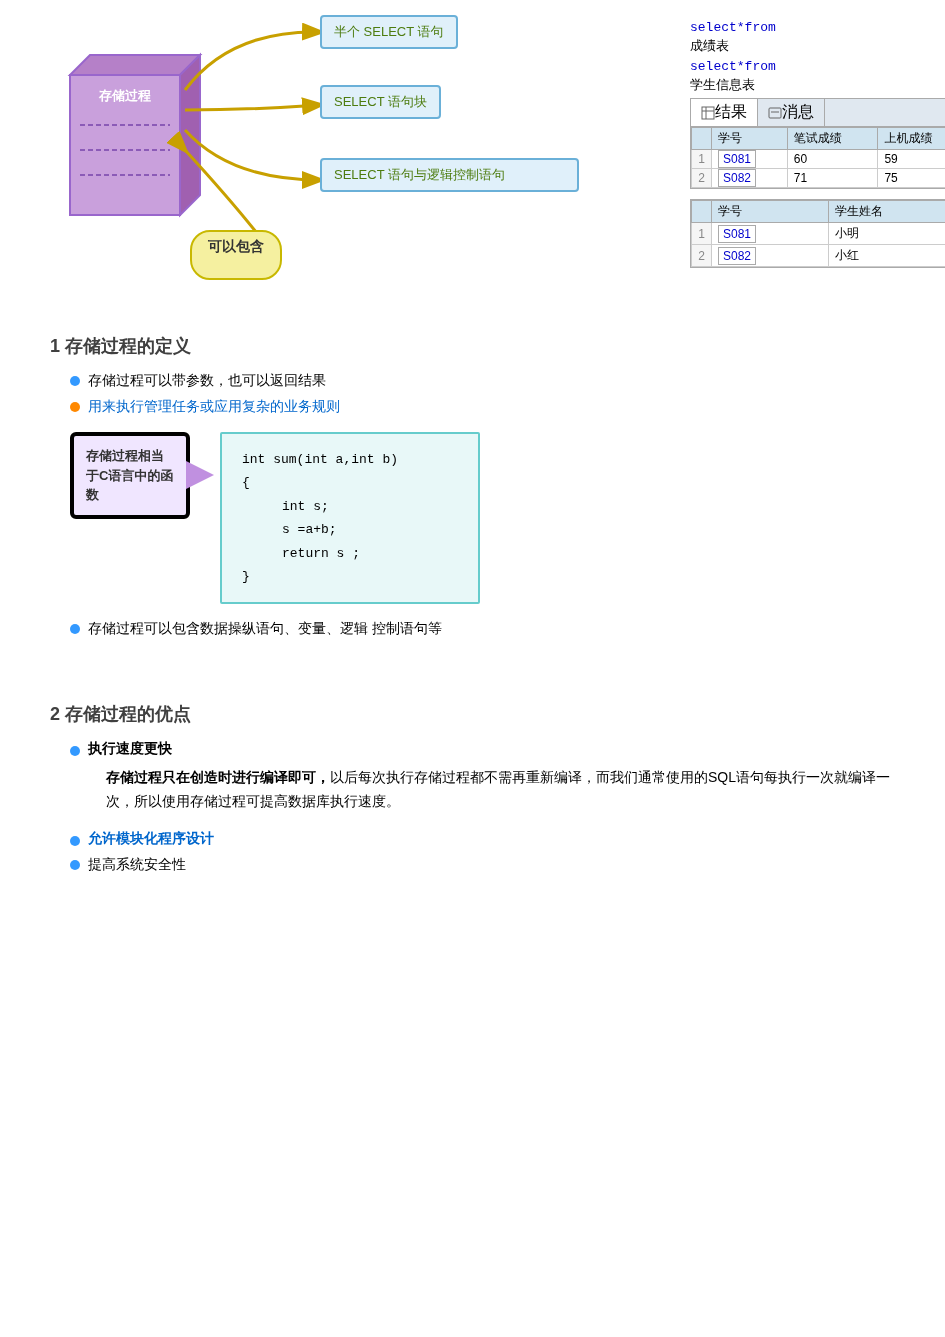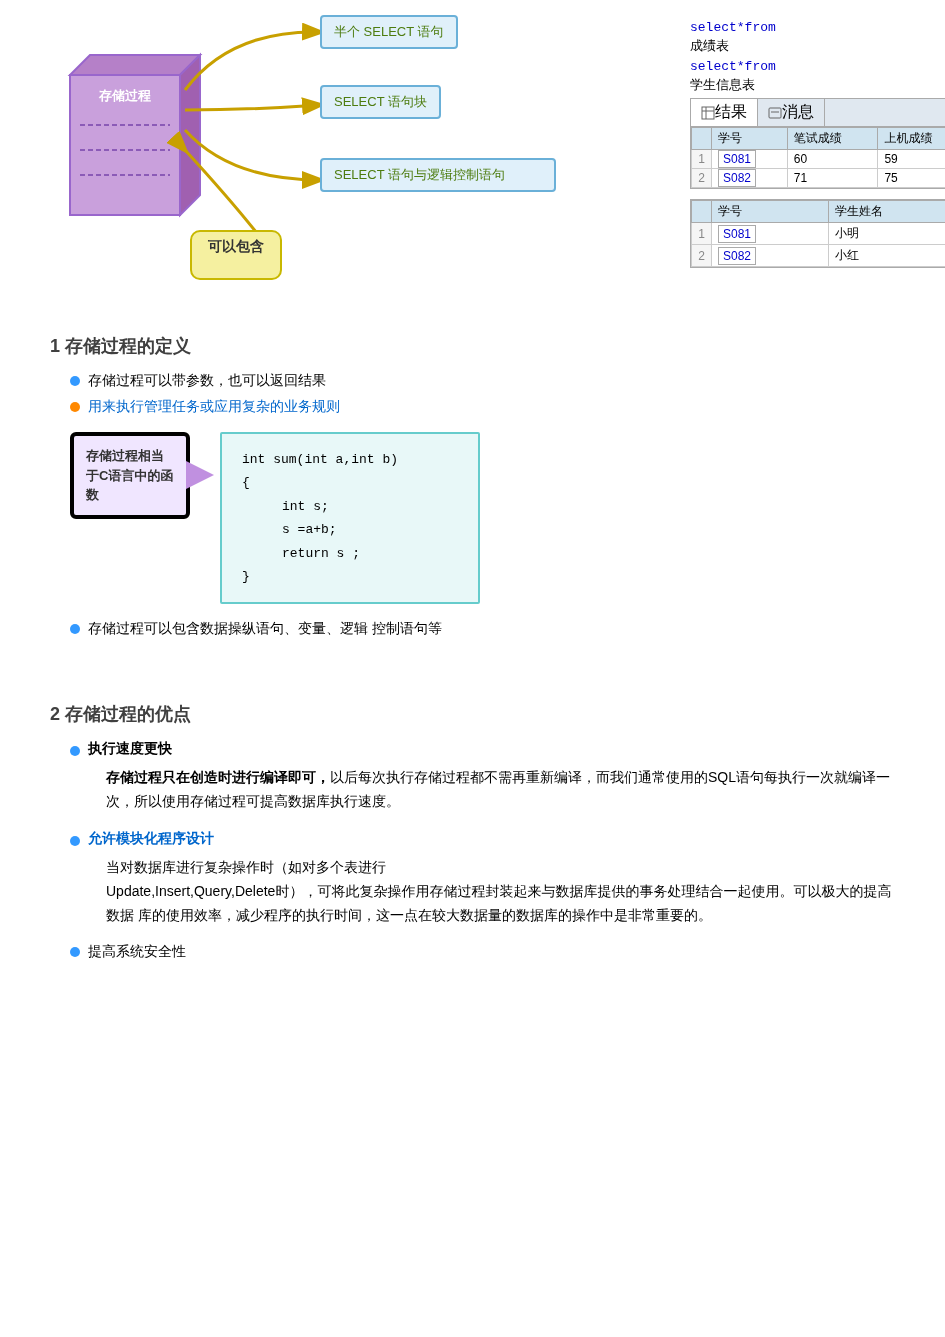--- a/index.html
+++ b/index.html
@@ -25,21 +25,21 @@
       white-space: nowrap;
     }
 
     
     .bubble-label {
       position: absolute;
       bottom: 30px;
       left: 20px;
       background: #f5f0a0;
       border: 2px solid #c8b800;
-      border-radius: 10px;
+      border-radius: 20px;
       padding: 6px 16px;
       font-size: 14px;
       font-weight: bold;
       color: #333;
     }
 
     
     .right-panel {
       flex: 1;
       padding-left: 20px;
@@ -269,21 +269,21 @@
     <path d="M240,240 Q210,200 155,140" stroke="#c8a000" stroke-width="3" fill="none" marker-end="url(#arr2)"></path>
   </svg>
 
   <div style="position:absolute;left:290px;top:5px;">
     <div class="select-block"><span>半个 SELECT  语句</span></div>
   </div>
   <div style="position:absolute;left:290px;top:75px;">
     <div class="select-block"><span>SELECT   语句块</span></div>
   </div>
   <div style="position:absolute;left:290px;top:148px;">
-    <div class="select-block" style="width:236px;"><span>SELECT   语句与逻辑控制语句</span></div>
+    <div class="select-block" style="width:259px;"><span>SELECT   语句与逻辑控制语句</span></div>
   </div>
 
   <div class="bubble-label" style="position:absolute;left:160px;top:220px;">
     <span>可以包含</span>
   </div>
 
   <div class="right-panel" style="position:absolute;left:640px;top:0;width:280px;">
     <div class="sql-text">select*from</div>
     <div class="sql-label">成绩表</div>
     <div class="sql-text">select*from</div>
@@ -412,23 +412,20 @@
       <div class="body-text">
         <span class="highlight-bold">存储过程只在创造时进行编译即可，</span>以后每次执行存储过程都不需再重新编译，而我们通常使用的SQL语句每执行一次就编译一次，所以使用存储过程可提高数据库执行速度。
       </div>
     </li>
 
     <li style="flex-direction:column;align-items:flex-start;">
       <div style="display:flex;align-items:center;gap:8px;">
         <span class="bullet-dot"></span>
         <span class="text-bold text-blue">允许模块化程序设计</span>
       </div>
-      <div class="body-text">
-        当对数据库进行复杂操作时（如对多个表进行<br>Update,Insert,Query,Delete时），可将此复杂操作用存储过程封装起来与数据库提供的事务处理结合一起使用。可以极大的提高数据 库的使用效率，减少程序的执行时间，这一点在较大数据量的数据库的操作中是非常重要的。
-      </div>
     </li>
 
     <li>
       <span class="bullet-dot"></span>
       <span>提高系统安全性</span>
     </li>
   </ul>
 
 </div>
 

